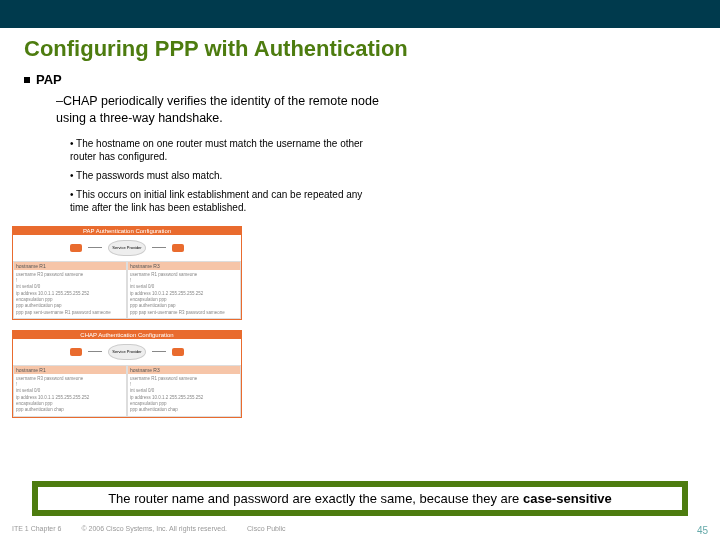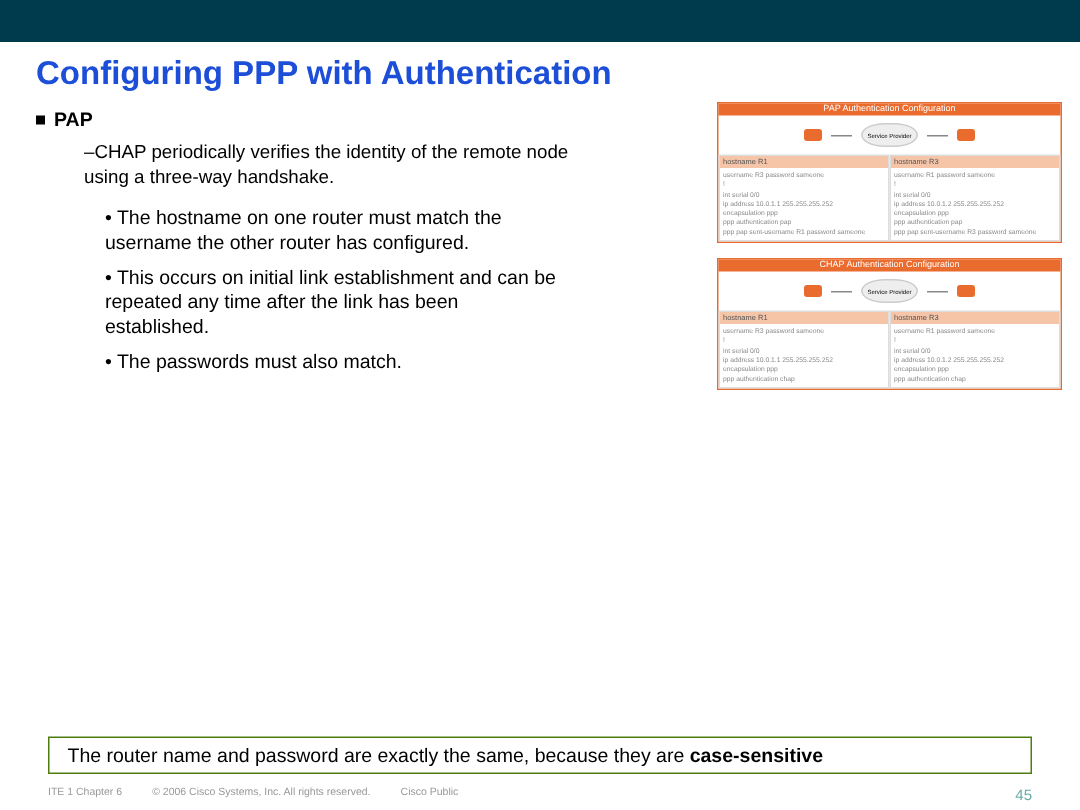--- a/index.html
+++ b/index.html
@@ -1,53 +1,53 @@
 <!DOCTYPE html>
 <html><head>
 <meta charset="utf-8">
 <style>
   * { margin: 0; padding: 0; box-sizing: border-box; }
   body { width: 720px; height: 540px; font-family: Arial, sans-serif; background: #fff; position: relative; overflow: hidden; }
   .topbar { background: #003a4d; height: 28px; }
-  .title { color: #1d4ed8; font-size: 22px; font-weight: bold; padding: 8px 24px 6px; }
-  .content { display: flex; gap: 8px; padding: 0 12px; }
+  .title { color: #4d7c0f; font-size: 22px; font-weight: bold; padding: 8px 24px 6px; }
+  .content { display: flex; gap: 8px; padding: 0 12px; flex-direction: column; }
   .left { flex: 1.4; }
   .right { width: 230px; display: flex; flex-direction: column; gap: 10px; }
   .section-head { font-size: 13px; font-weight: bold; padding: 4px 12px; }
   .bullet-sq { display: inline-block; width: 6px; height: 6px; background: #000; margin-right: 6px; vertical-align: 1px; }
   .para { font-size: 12.5px; line-height: 1.35; padding: 2px 0 8px 44px; max-width: 370px; }
-  .sub { font-size: 13px; line-height: 1.3; padding: 2px 0 4px 58px; max-width: 360px; }
+  .sub { font-size: 10px; line-height: 1.3; padding: 2px 0 4px 58px; max-width: 360px; }
   .figbox { border: 1px solid #e96b2e; background: #fff; font-size: 5px; }
   .figtitle { background: #e96b2e; color: #fff; text-align: center; padding: 1px 0; font-size: 6px; }
   .figdiagram { height: 26px; display: flex; align-items: center; justify-content: center; gap: 6px; position: relative; }
   .cloud { width: 38px; height: 16px; background: #eee; border: 1px solid #ccc; border-radius: 50%/60%; display: flex; align-items: center; justify-content: center; font-size: 4px; }
   .rtr { width: 12px; height: 8px; background: #e96b2e; border-radius: 2px; }
   .line { flex: 0 0 14px; height: 1px; background: #888; }
   .codes { display: flex; }
   .codecol { flex: 1; border: 1px solid #ddd; }
   .codehead { background: #f6c5a8; padding: 1px 2px; font-size: 5px; color: #555; }
   .codebody { padding: 2px; line-height: 1.4; color: #888; font-size: 4.5px; white-space: pre-line; }
-  .footnote { position: absolute; bottom: 24px; left: 32px; right: 32px; border: 1px solid #4d7c0f; padding: 4px 12px; font-size: 13px; }
-  .footer { position: absolute; bottom: 4px; left: 0; right: 0; display: flex; gap: 20px; padding: 0 32px; font-size: 7px; color: #999; }
+  .footnote { position: absolute; bottom: 24px; left: 32px; right: 32px; border: 6px solid #4d7c0f; padding: 4px 0; font-size: 13px; text-align: center; }
+  .footer { position: absolute; bottom: 4px; left: 0; right: 0; display: flex; gap: 20px; padding: 0 12px; font-size: 7px; color: #999; }
   .pagenum { margin-left: auto; color: #6aa; font-size: 10px; }
 </style>
 </head>
 <body>
 
 <div class="topbar"></div>
 <div class="title">Configuring PPP with Authentication</div>
 
 <div class="content">
   <div class="left">
     <div class="section-head"><span class="bullet-sq"></span><span>PAP</span></div>
 
     <div class="para">–CHAP periodically verifies the identity of the remote node using a three-way handshake.</div>
     <div class="sub">• The hostname on one router must match the username the other router has configured.</div>
+    <div class="sub">• The passwords must also match.</div>
     <div class="sub">• This occurs on initial link establishment and can be repeated any time after the link has been established.</div>
-    <div class="sub">• The passwords must also match.</div>
   </div>
 
   <div class="right">
     <div class="figbox">
       <div class="figtitle">PAP Authentication Configuration</div>
       <div class="figdiagram">
         <div class="rtr"></div>
           <div class="line"></div>
         <div class="cloud">
             <span>Service Provider</span>

